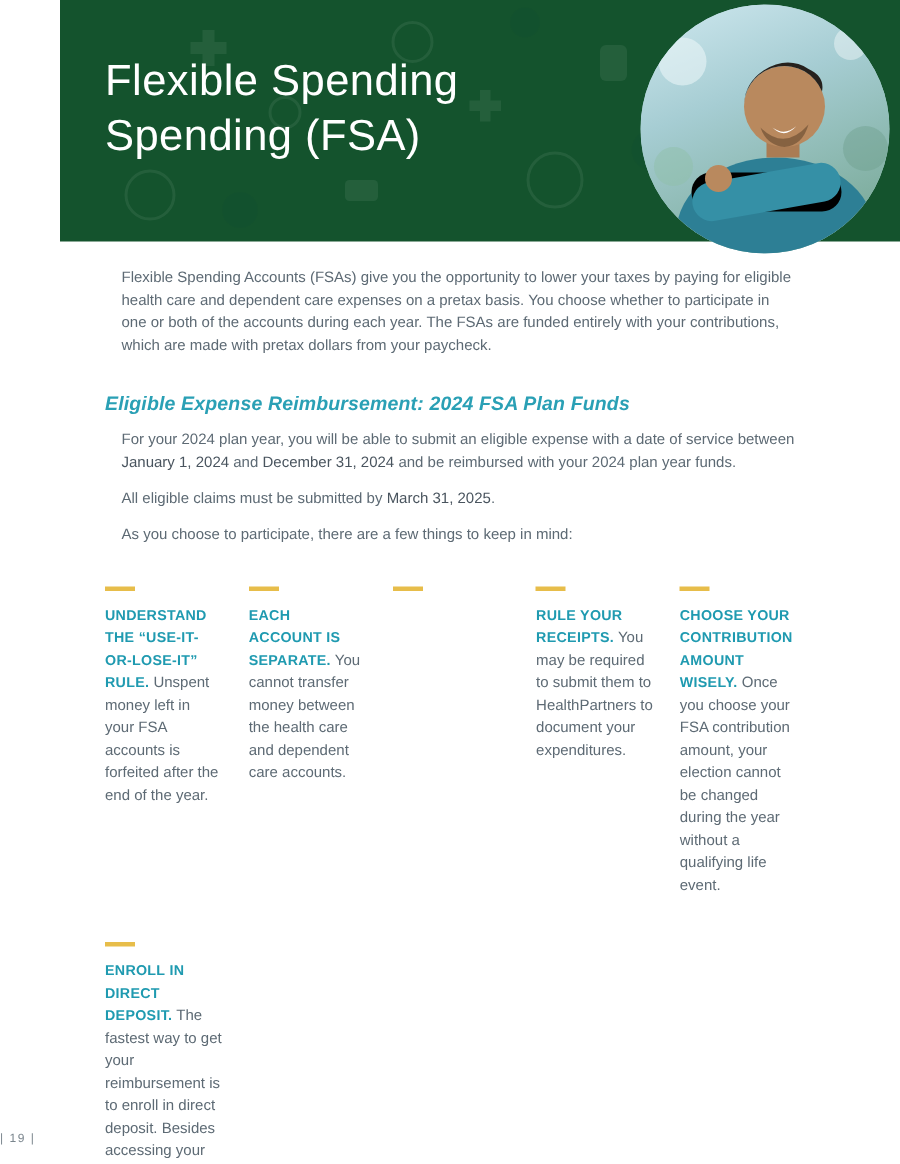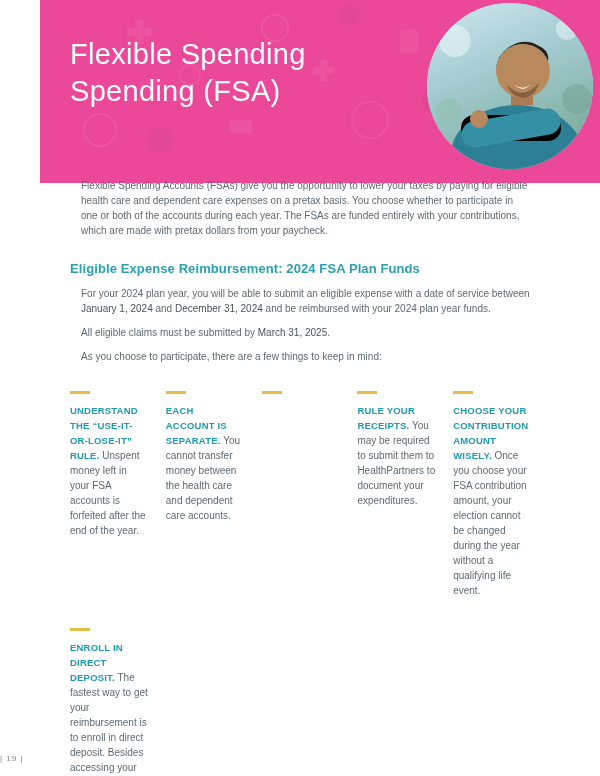--- a/index.html
+++ b/index.html
@@ -1,38 +1,39 @@
 <!DOCTYPE html>
 <html><head>
 <meta charset="utf-8">
 <style>
   html,body{margin:0;padding:0;background:#ffffff;}
   .page{
     position:relative;width:600px;height:776px;margin:0 auto;background:#ffffff;
     font-family:"Liberation Sans",sans-serif;overflow:hidden;
   }
   
-  .banner{position:absolute;top:0;left:40px;right:0;height:183px;background:#ec4899;}
+  .banner{position:absolute;top:0;left:40px;right:0;height:161px;background:#14532d;}
   .banner-pattern{position:absolute;inset:0;pointer-events:none;}
   .banner-title{
     position:absolute;left:30px;top:36px;color:#ffffff;
     font-size:29px;line-height:37px;font-weight:400;letter-spacing:.3px;
   }
   .photo{
     position:absolute;top:3px;right:7px;width:166px;height:166px;border-radius:50%;
     overflow:hidden;background:#b9d8de;
   }
   
   .content{position:absolute;left:70px;right:68px;top:178px;}
   p{margin:0;}
   .body-text{font-size:10px;line-height:15px;color:#5d6a74;margin-left:11px;}
   .b{font-weight:400;color:#49545e;}
   .section-heading{
     color:#2aa0b5;font-size:13px;font-weight:600;letter-spacing:.1px;
     margin:23px 0 10px 0;
+    font-style:italic;
   }
   .para{margin-bottom:9px;}
   
   .tips{
     display:grid;grid-template-columns:repeat(5,1fr);
     column-gap:17px;row-gap:30px;margin-top:27px;
   }
   .dash{width:20px;height:3px;background:#e7bd4a;margin-bottom:9px;}
   .tip-text{font-size:10px;line-height:15px;color:#5d6a74;}
   .tip-head{color:#1f9ab0;font-weight:700;font-size:9.5px;letter-spacing:.2px;}

